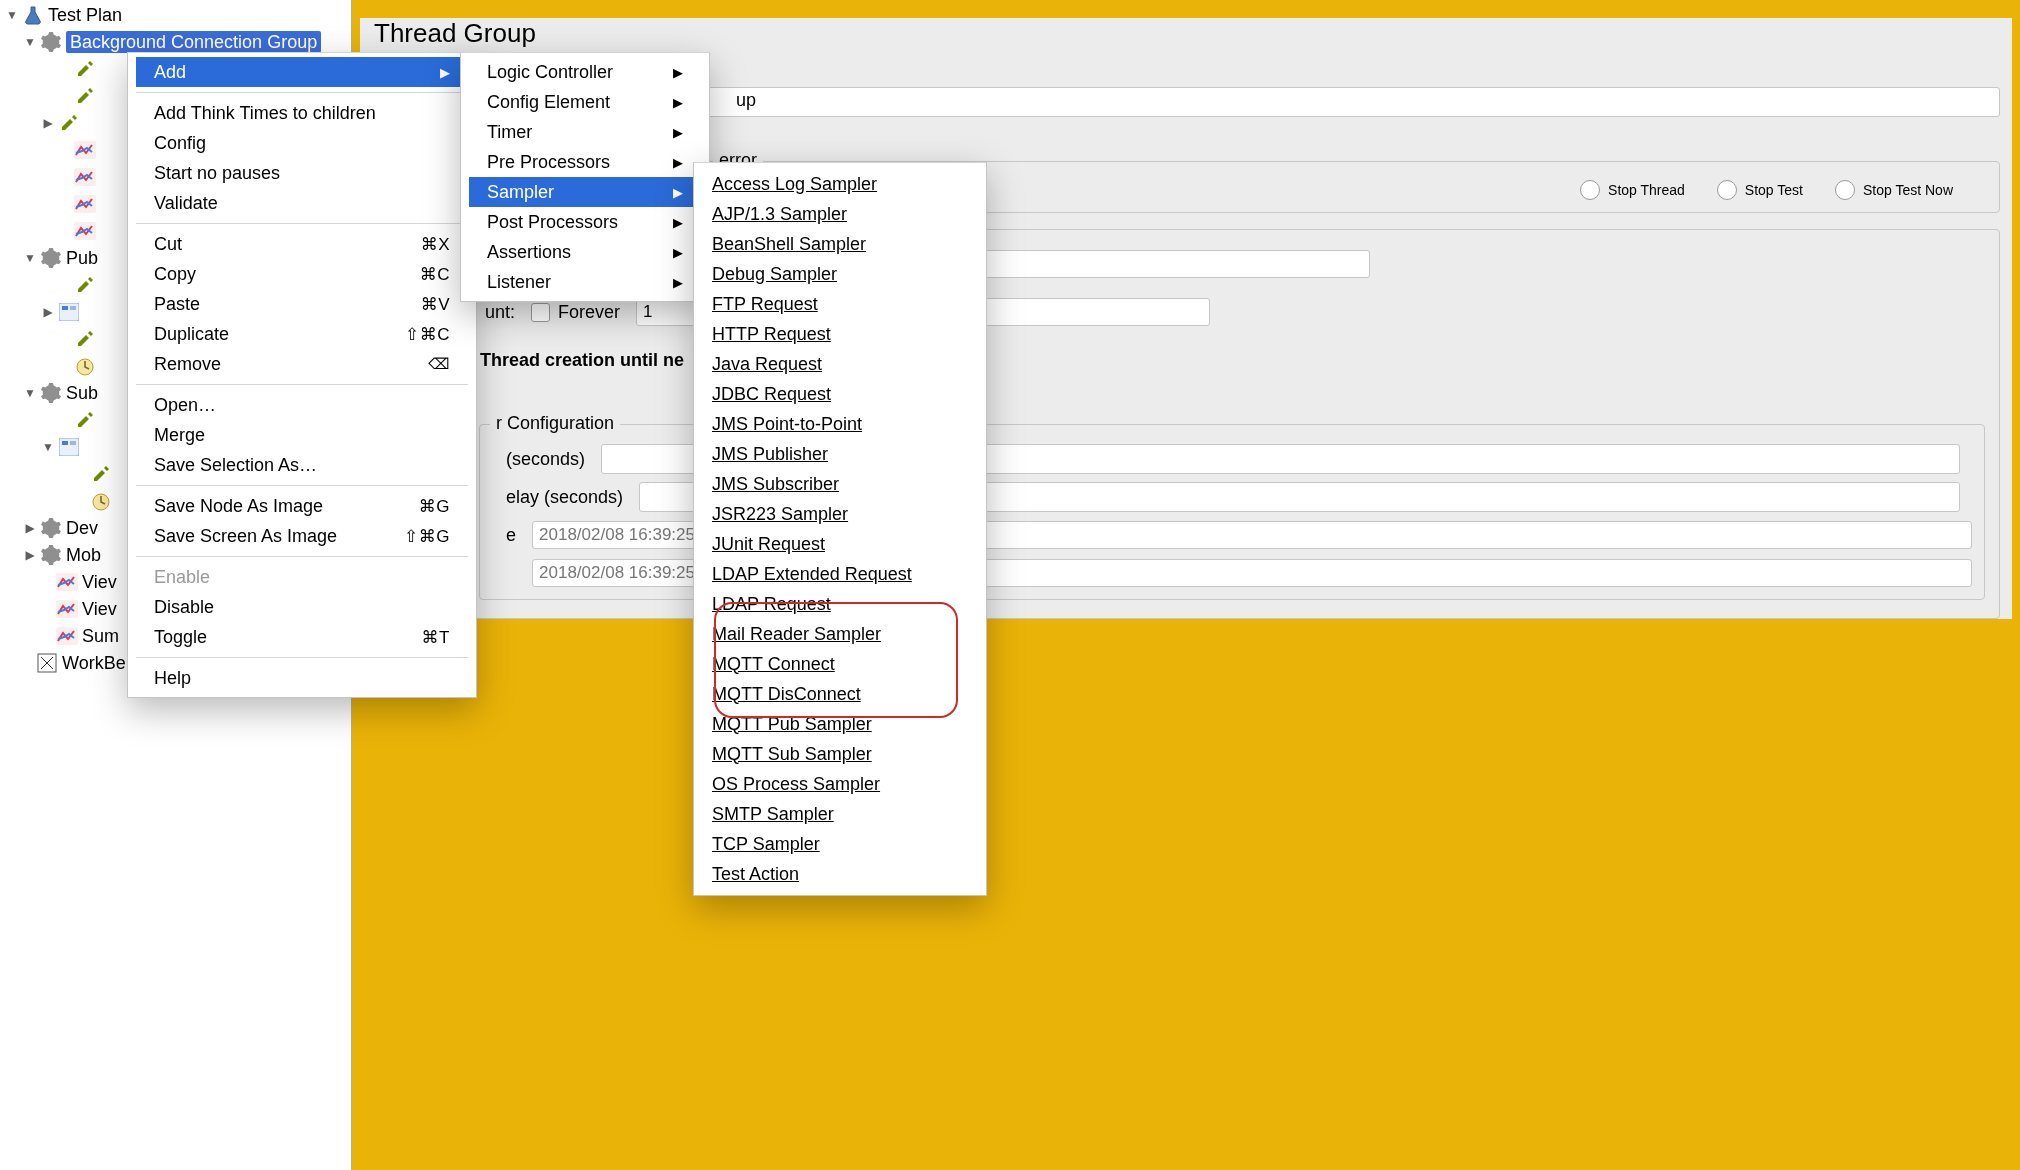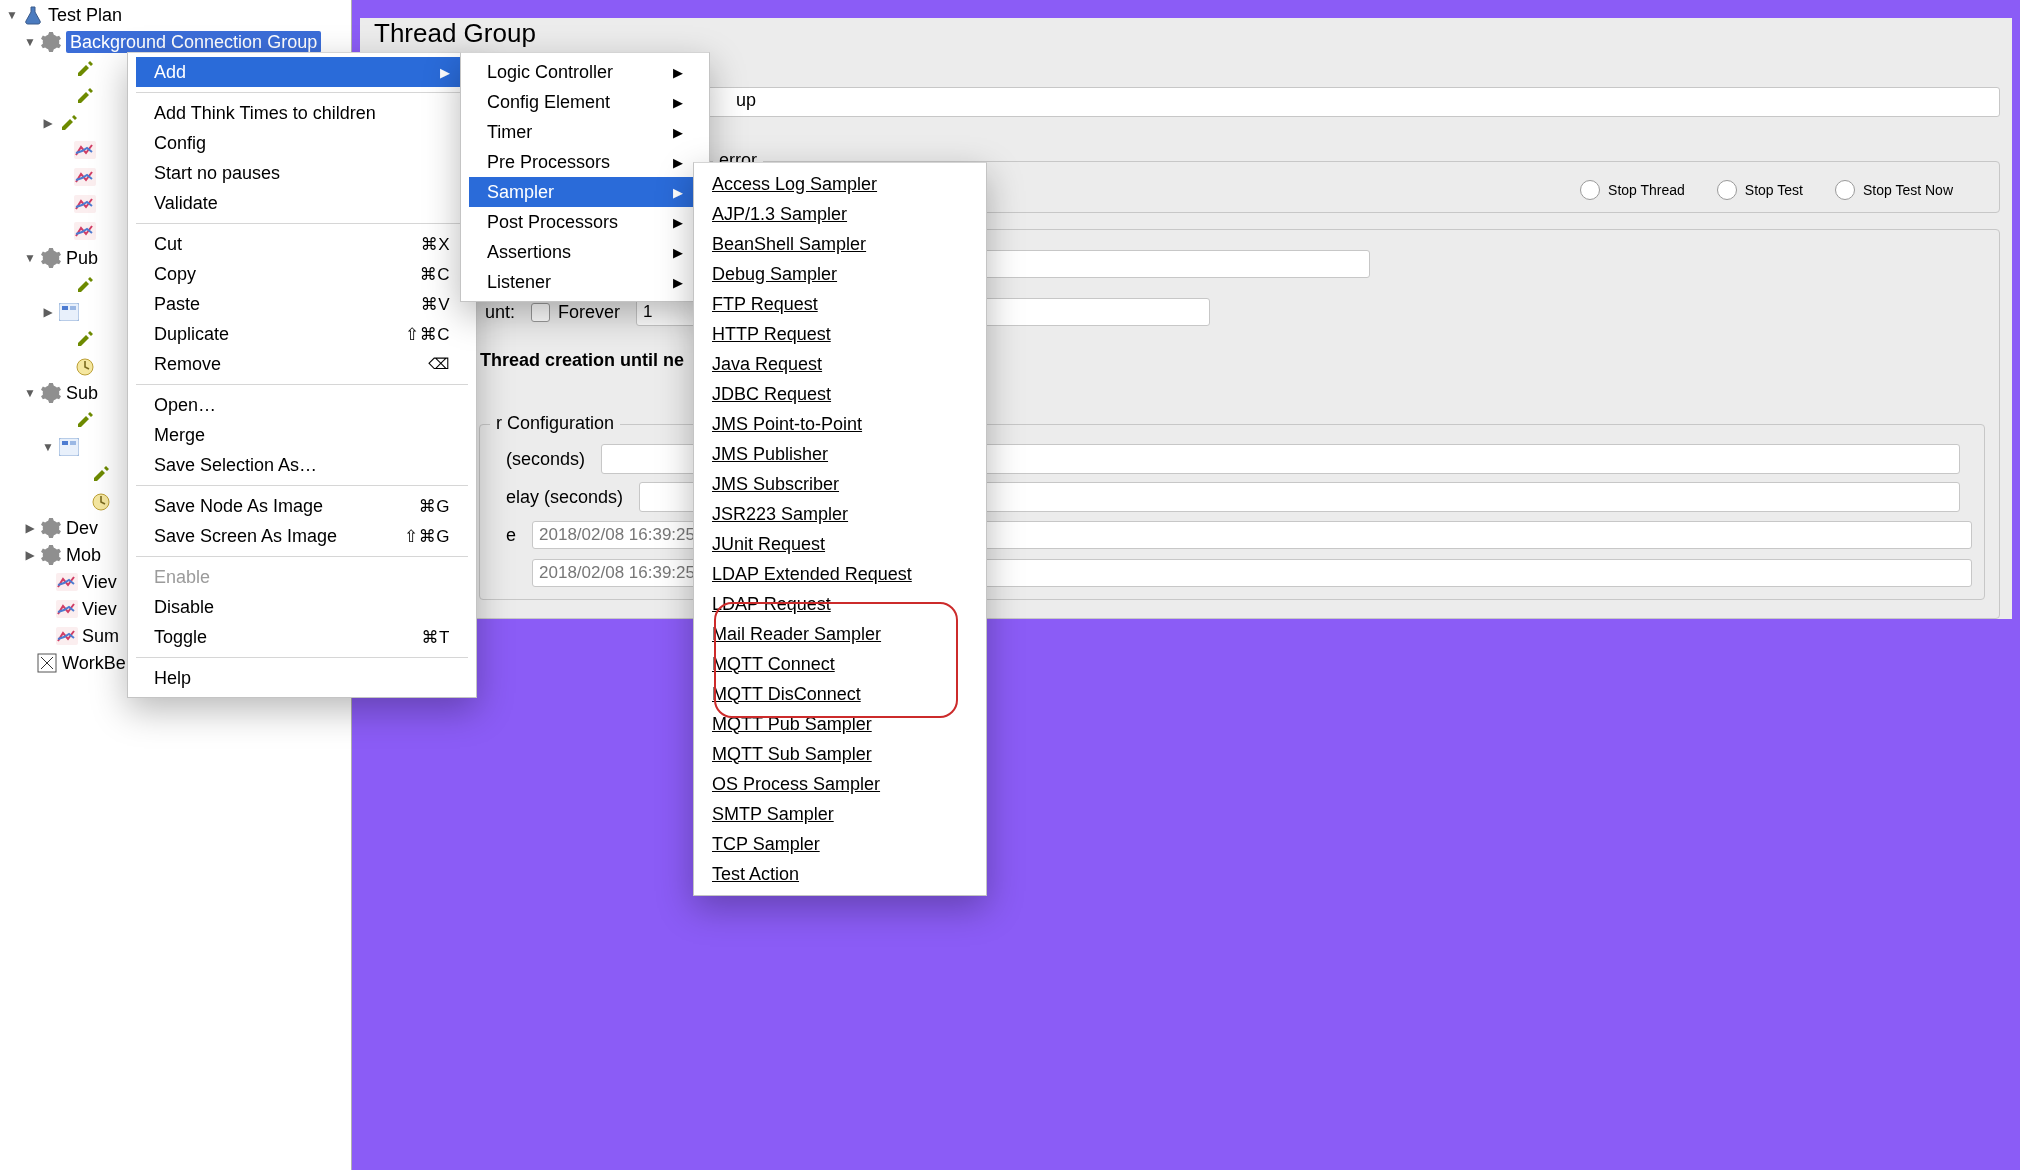--- a/index.html
+++ b/index.html
@@ -64,21 +64,21 @@
 .ico-beaker svg path{ fill:#4b7bbf; }
 .ico-eyedropper svg path{ fill:#6d8a00; }
 .ico-graph svg rect{ fill:#fbeeef; }
 .ico-graph svg polyline{ fill:none; stroke-width:2; }
 
 
 .form-pane {
   position:absolute;
   left:352px; top:0; right:0;
   height:100%;
-  background: #8b5cf6;
+  background: #eab308;
 }
 .form-inner{
   margin:8px;
   background:#ececec;
 }
 .form-title{
   font-size:26px; font-weight:400;
   margin:18px 0 22px 14px;
 }
 .fieldrow{ display:flex; align-items:center; height:32px; margin:6px 0 6px 14px; font-size:18px; }

